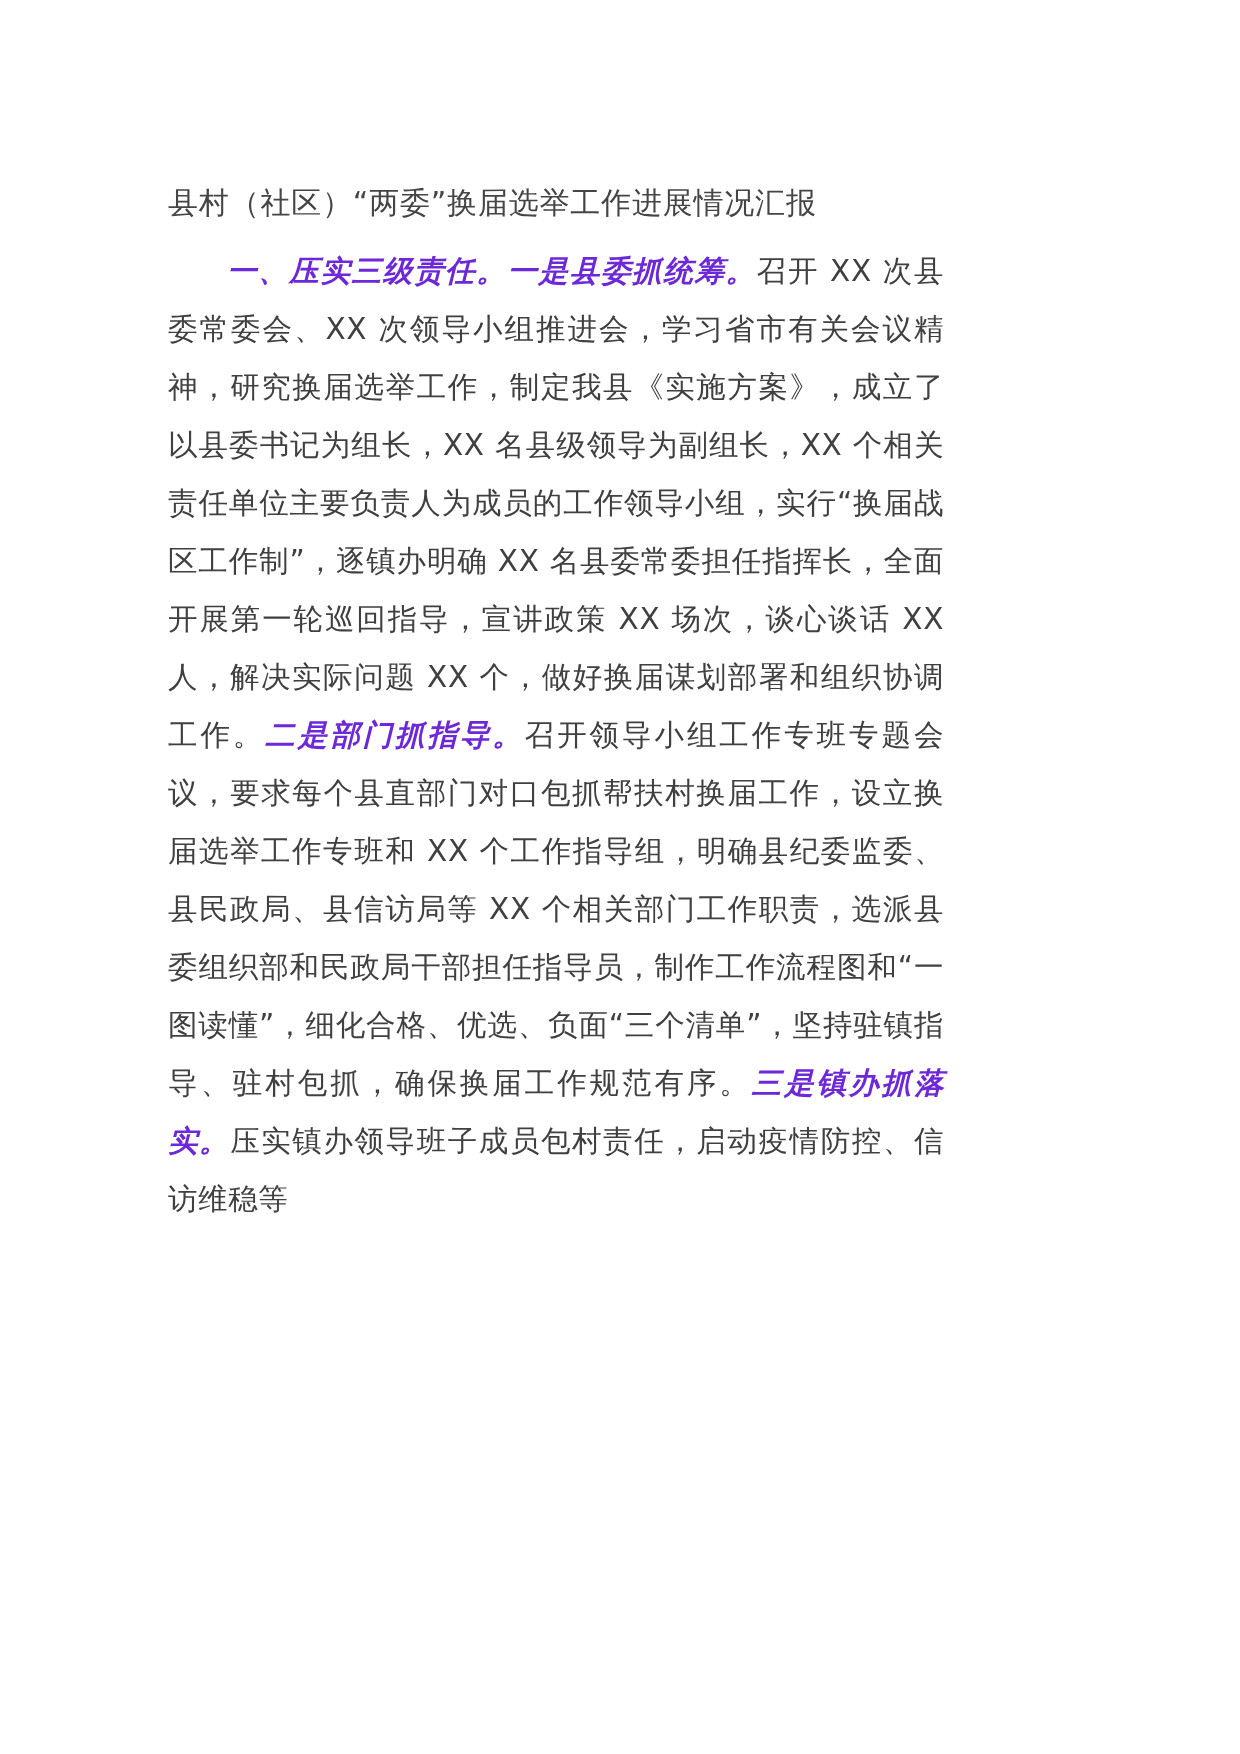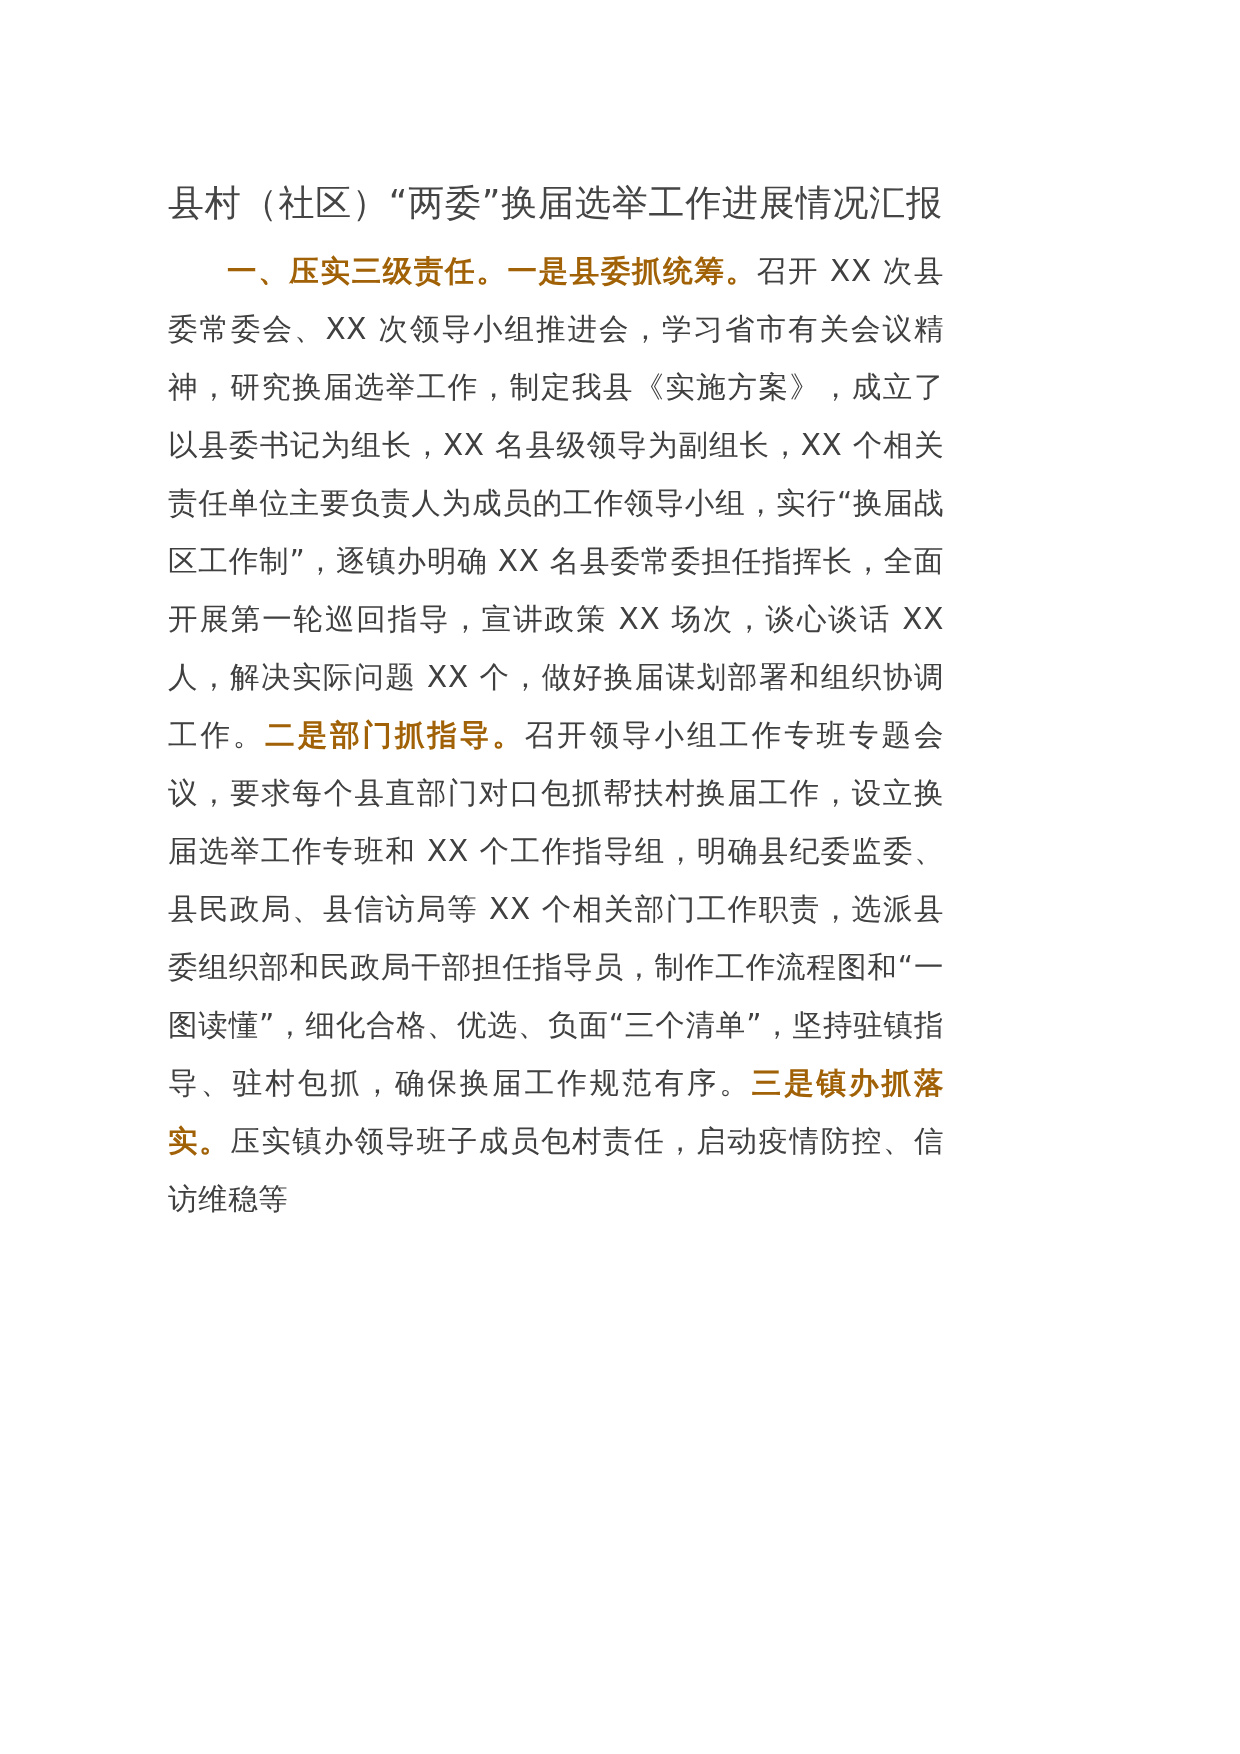--- a/index.html
+++ b/index.html
@@ -19,35 +19,36 @@
       top: 178px;
       width: 776px;
       color: #404040;
       font-family: "DejaVu Sans", "Liberation Sans", sans-serif;
       font-size: 29.5px;
       line-height: 58px;
       letter-spacing: 0.6px;
     }
     .doc-title {
       margin: 0 0 14px 0;
-      font-size: 36px;
+      font-size: 30px;
       font-weight: normal;
       line-height: 50px;
       color: #454545;
       letter-spacing: 0.8px;
     }
     .para {
       margin: 0;
       text-indent: 2em;
       text-align: justify;
       text-justify: inter-ideograph;
     }
     .bold {
       font-weight: bold;
-      color: #a16207;
+      color: #6d28d9;
+      font-style: italic;
     }
   </style>
 </head>
 <body>
 
 <div class="page">
   <h1 class="doc-title">县村（社区）“两委”换届选举工作进展情况汇报</h1>
 
 
   <p class="para">

